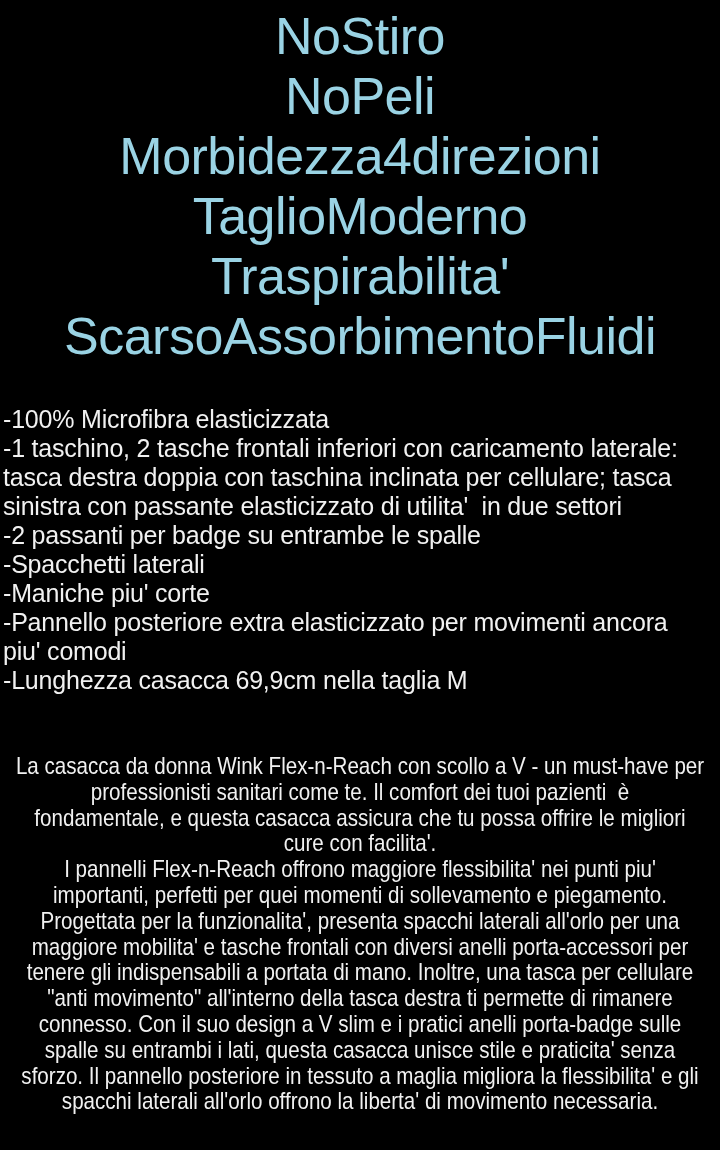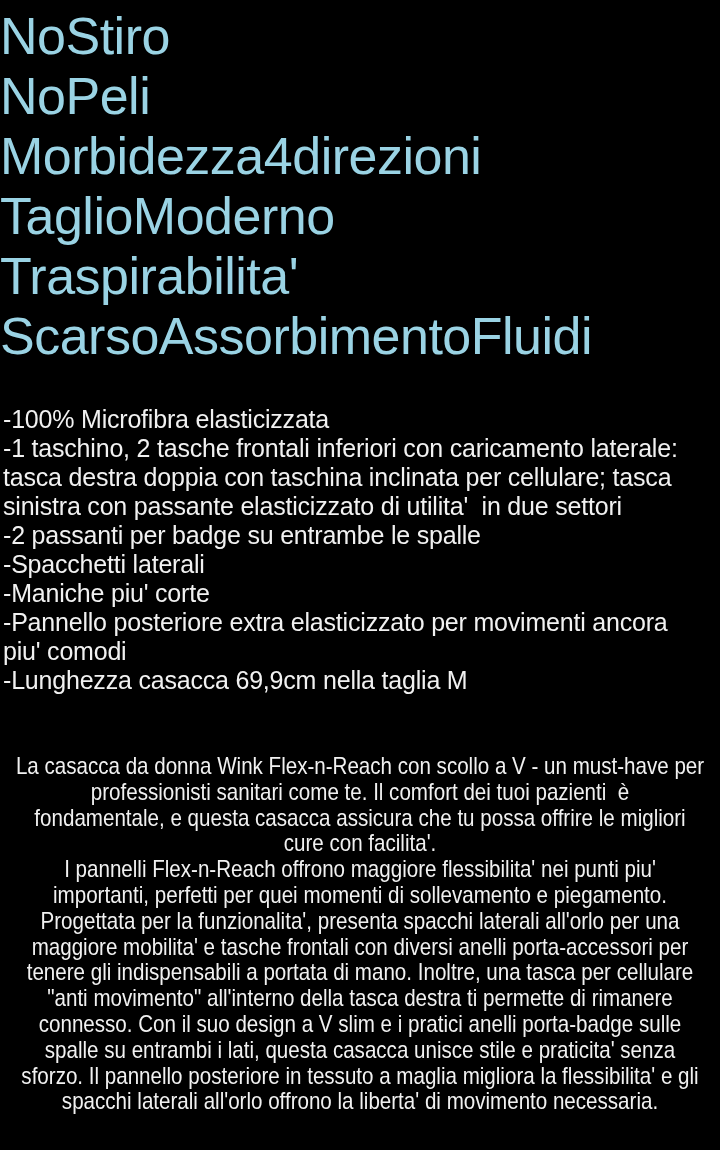--- a/index.html
+++ b/index.html
@@ -19,20 +19,21 @@
     height: 1150px;
     background: #000000;
   }
   .headline {
     margin: 0;
     padding-top: 6px;
     width: 720px;
     font-size: 52px;
     font-weight: 400;
     line-height: 60px;
+    text-align: center;
     white-space: pre-wrap;
     letter-spacing: -0.5px;
     color: #9ad3e4;
   }
   .features {
     margin-top: 39px;
     padding-left: 3px;
     width: 757px;            
     font-size: 25px;
     line-height: 29px;

